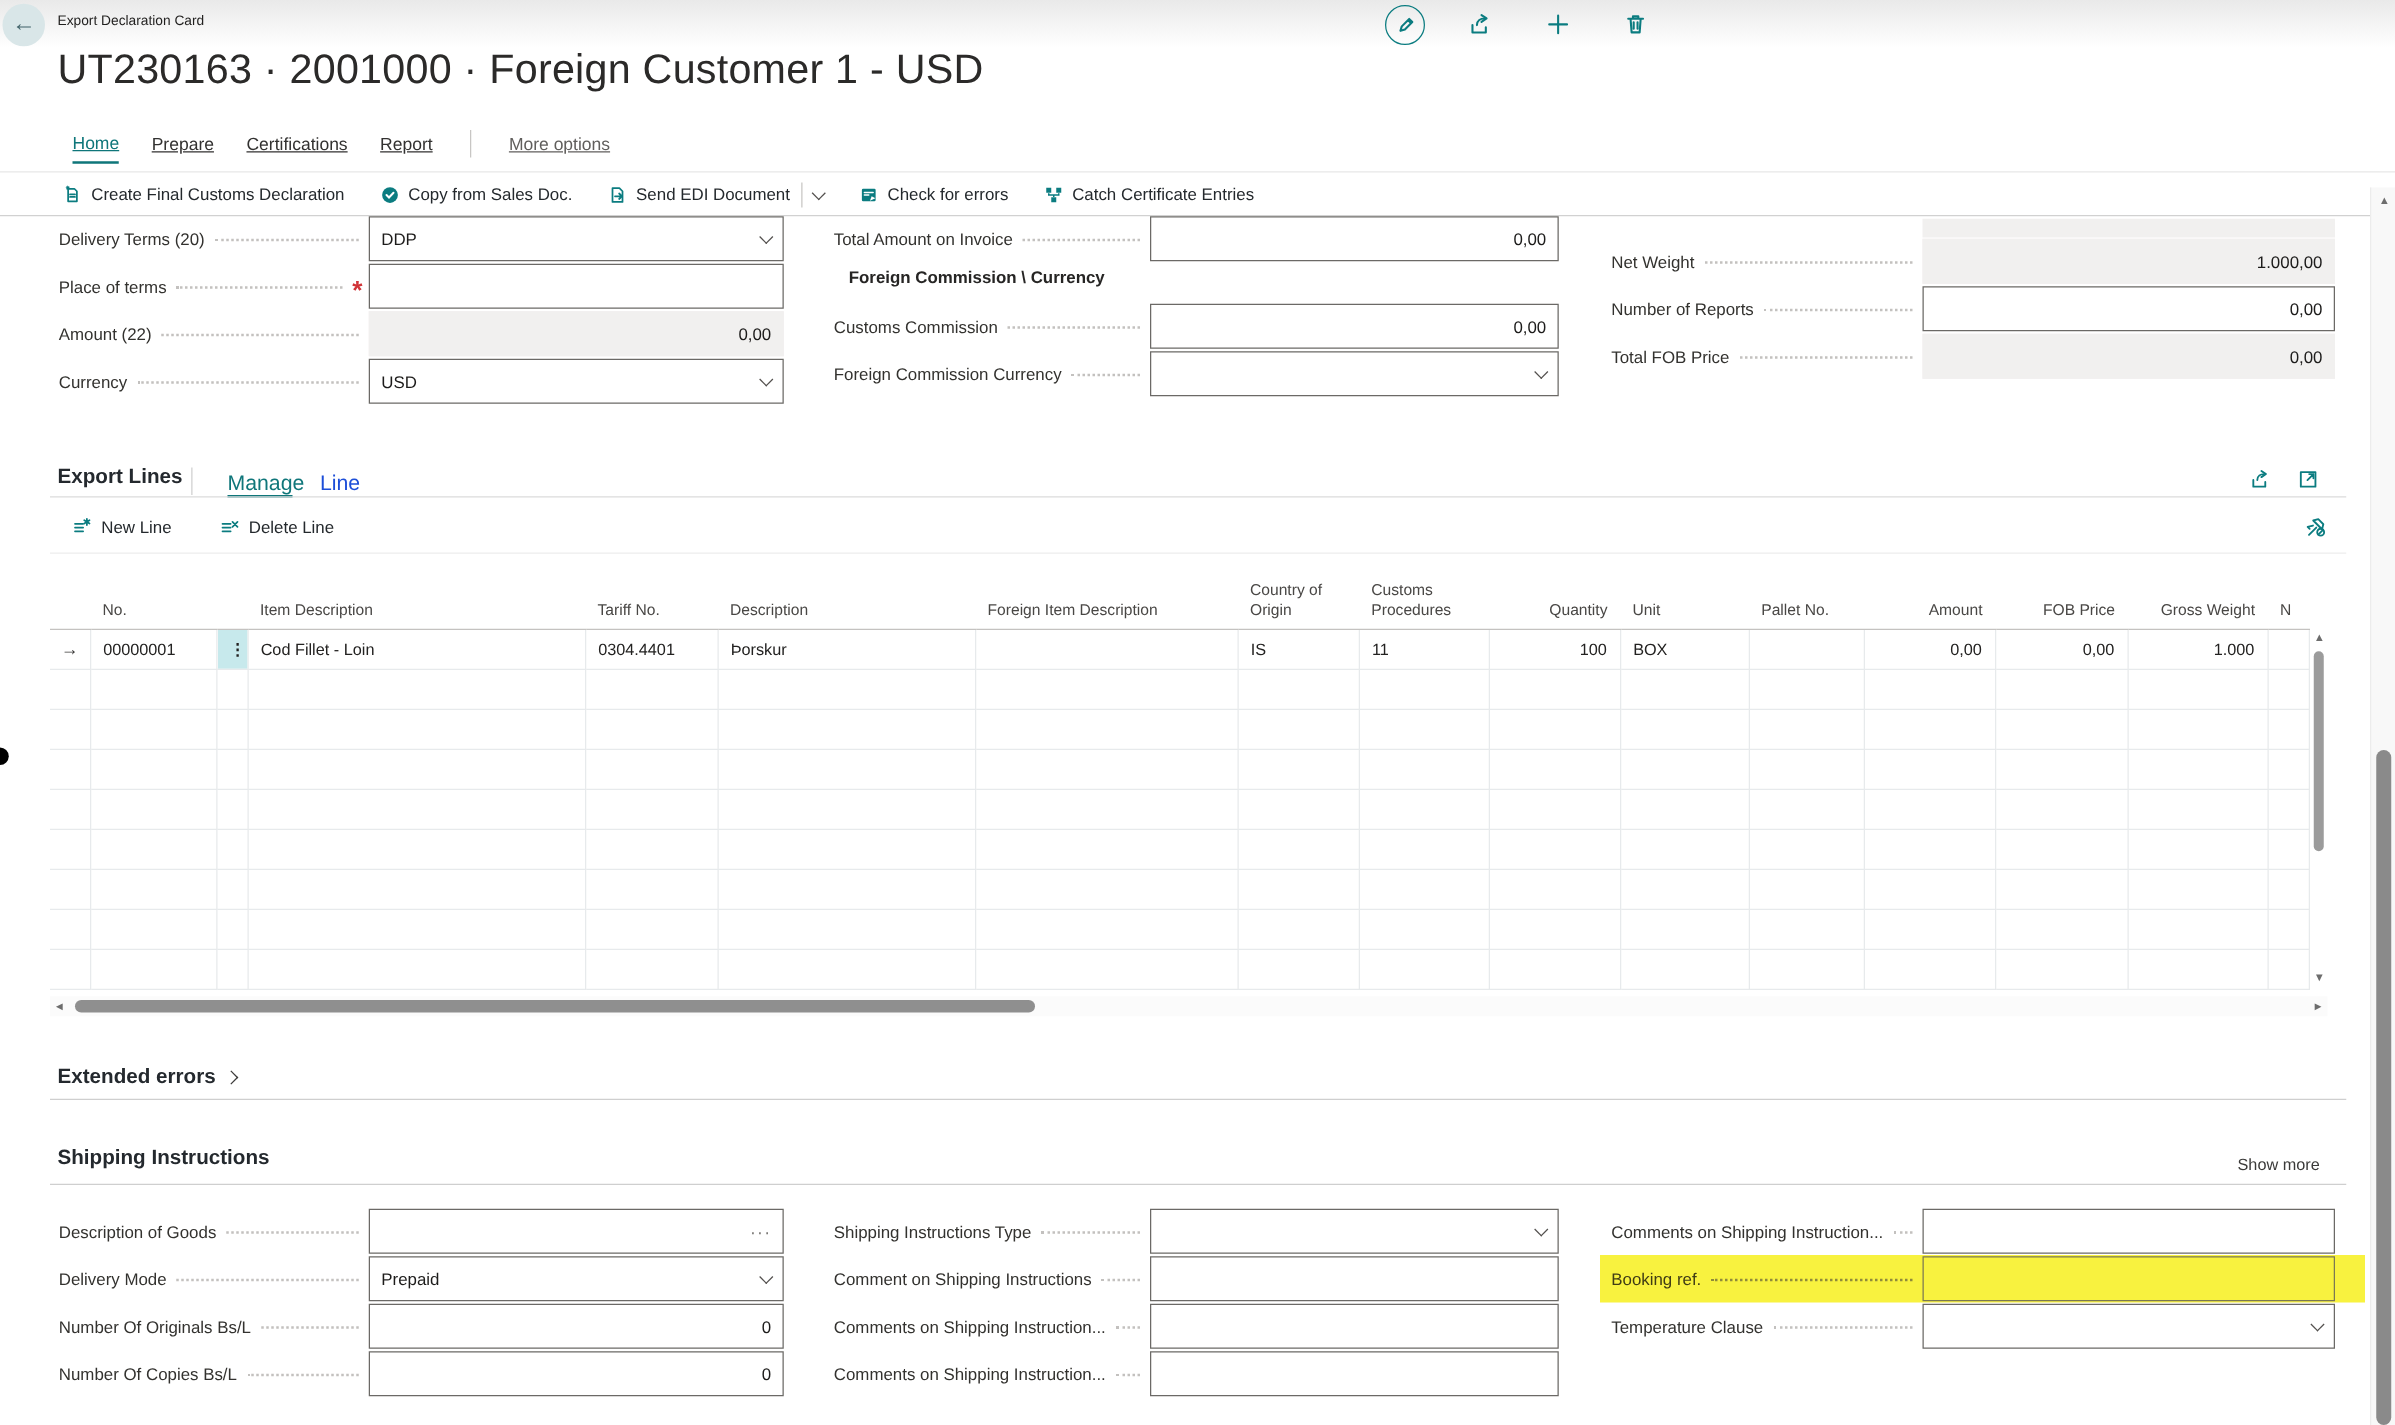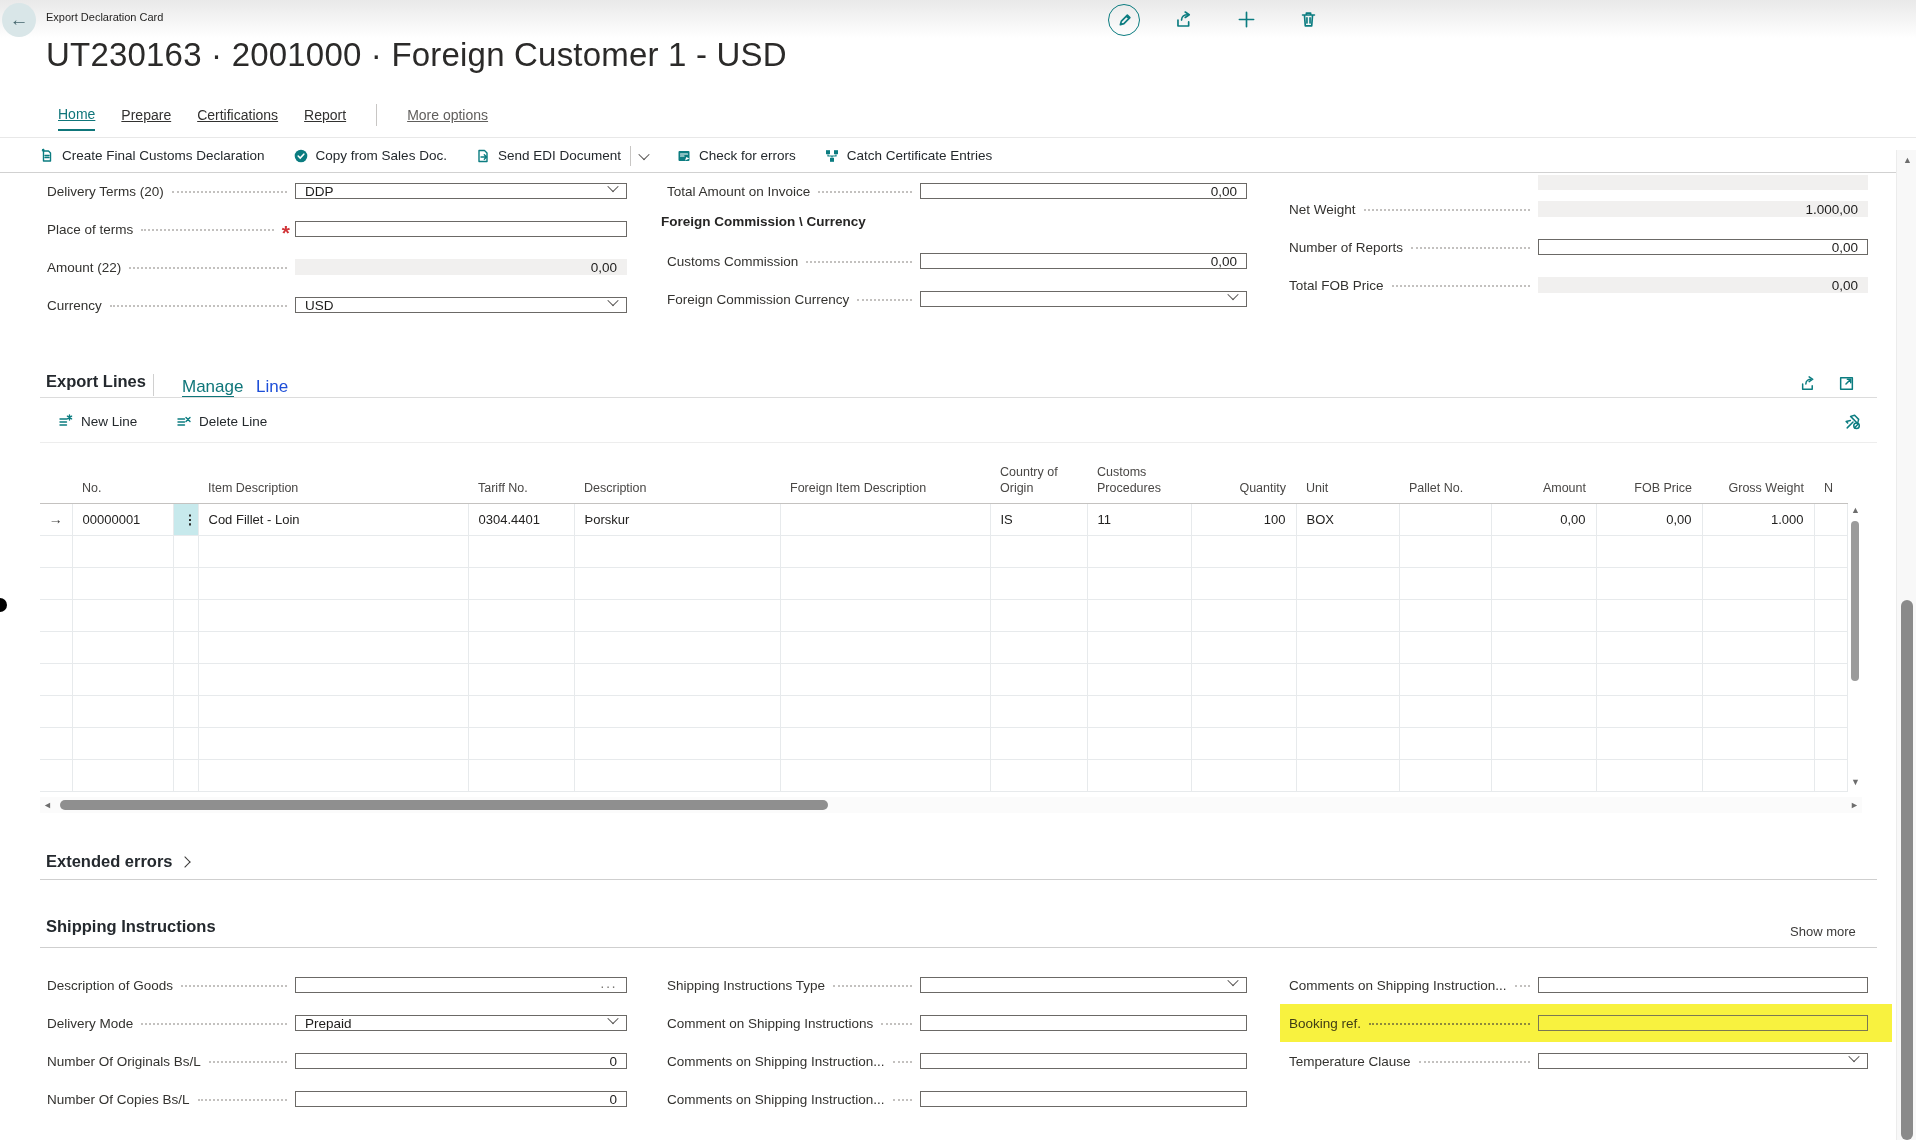--- a/index.html
+++ b/index.html
@@ -18,32 +18,32 @@
   
   .pagetitle{left:46px;top:36px;font-size:33px;font-weight:300;color:#2b2a29;letter-spacing:.2px;white-space:nowrap;}
   .tabs{left:58px;top:103px;height:30px;display:flex;align-items:center;gap:26px;font-size:14px;}
   .tab{color:#323130;padding-bottom:7px;cursor:pointer;white-space:nowrap;text-decoration:underline;}
   .tab.active{color:#0f767a;border-bottom:2.5px solid #0f767a;}
   .tabdivider{width:1px;height:22px;background:#c8c6c4;margin:0 4px 6px 4px;}
   .tab.more{color:#605e5c;}
   .hairline{left:0;top:137px;width:1916px;height:1px;background:#e8e8e8;}
   
   .ribbon{left:0;top:139px;width:1916px;height:34px;display:flex;align-items:center;
-          padding-left:39px;gap:28px;border-bottom:1px solid #d1d1d1;box-sizing:border-box;}
+          padding-left:50px;gap:28px;border-bottom:1px solid #d1d1d1;box-sizing:border-box;}
   .rbtn{display:flex;align-items:center;gap:7px;font-size:13.5px;color:#24292d;cursor:pointer;white-space:nowrap;}
   .rbtn svg{width:16px;height:16px;}
   .splitdiv{width:1px;height:20px;background:#c8c6c4;margin:0 2px;}
   .caret{display:inline-block;width:7px;height:7px;border-left:1.5px solid #53504e;
          border-bottom:1.5px solid #53504e;transform:rotate(-45deg) translate(1px,-1px);}
   
   .frow{position:absolute;height:30px;display:flex;align-items:center;}
   .flabel{font-size:13.5px;color:#33322f;white-space:nowrap;}
   .fdots{flex:1;min-width:6px;height:0;border-bottom:2px dotted #c3c1bf;align-self:center;margin:2px 8px 0 8px;}
-  .fbox{height:16px;box-sizing:border-box;border:1px solid #6b6966;background:#fff;display:flex;
-        padding:0 9px;font-size:13.5px;color:#1d1c1b;flex:none;position:relative;cursor:text;}
+  .fbox{height:36px;box-sizing:border-box;border:1px solid #6b6966;background:#fff;display:flex;
+        align-items:center;padding:0 9px;font-size:13.5px;color:#1d1c1b;flex:none;position:relative;cursor:text;}
   .fbox.disabled{background:#f1f0ef;border-color:#f1f0ef;cursor:default;}
   .fbox .val{flex:1;white-space:nowrap;overflow:hidden;}
   .fbox .val.num{text-align:right;}
   .req{color:#d13438;font-size:21px;font-weight:bold;margin-right:5px;line-height:10px;position:relative;top:4px;}
   .grouplabel{font-size:13.5px;font-weight:bold;color:#262524;white-space:nowrap;}
   .assist{color:#7a7875;font-size:14px;letter-spacing:1px;margin-left:6px;}
   
   .sectiontitle{font-size:16.5px;font-weight:600;color:#24292e;white-space:nowrap;}
   .sline{background:#dcdcdc;height:1px;}
   .subtab{font-size:17px;cursor:pointer;}
@@ -201,21 +201,21 @@
     </div>
   </div>
 
   <div class="frow" style="left:667px;top:176px;width:580px;">
     <span class="flabel">Total Amount on Invoice</span>
     <span class="fdots"></span>
     <div class="fbox" style="width:327px;">
       <span class="val num">0,00</span>
     </div>
   </div>
-  <div class="abs grouplabel" style="left:661px;top:214px;">Foreign Commission \ Currency</div>
+  <div class="abs grouplabel" style="left:679px;top:214px;">Foreign Commission \ Currency</div>
   <div class="frow" style="left:667px;top:246px;width:580px;">
     <span class="flabel">Customs Commission</span>
     <span class="fdots"></span>
     <div class="fbox" style="width:327px;">
       <span class="val num">0,00</span>
     </div>
   </div>
   <div class="frow" style="left:667px;top:284px;width:580px;">
     <span class="flabel">Foreign Commission Currency</span>
     <span class="fdots"></span>

